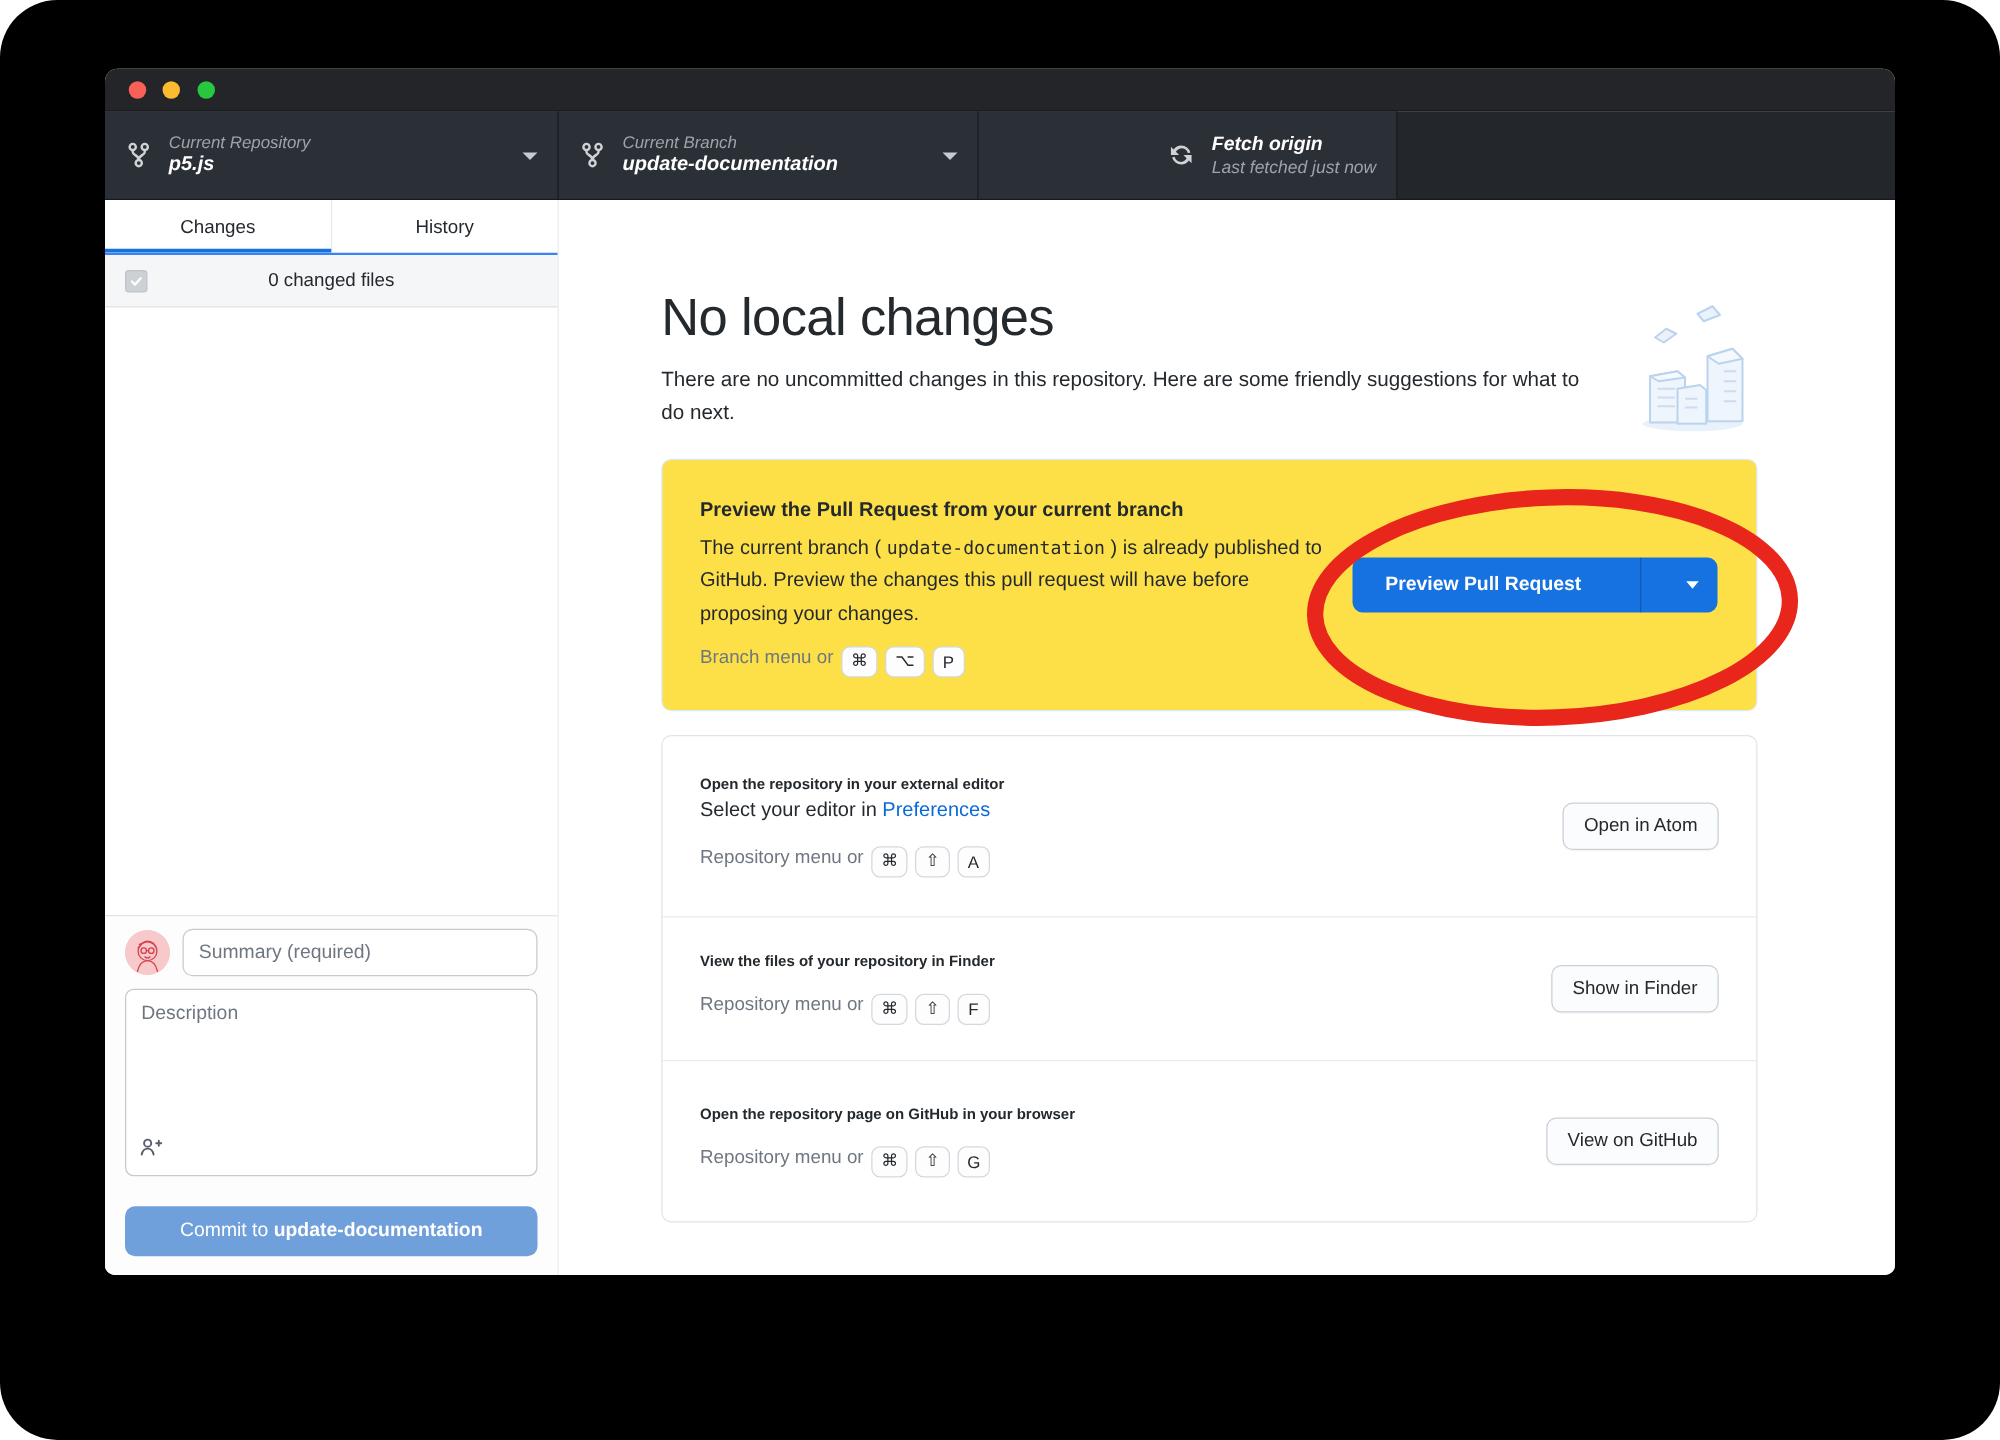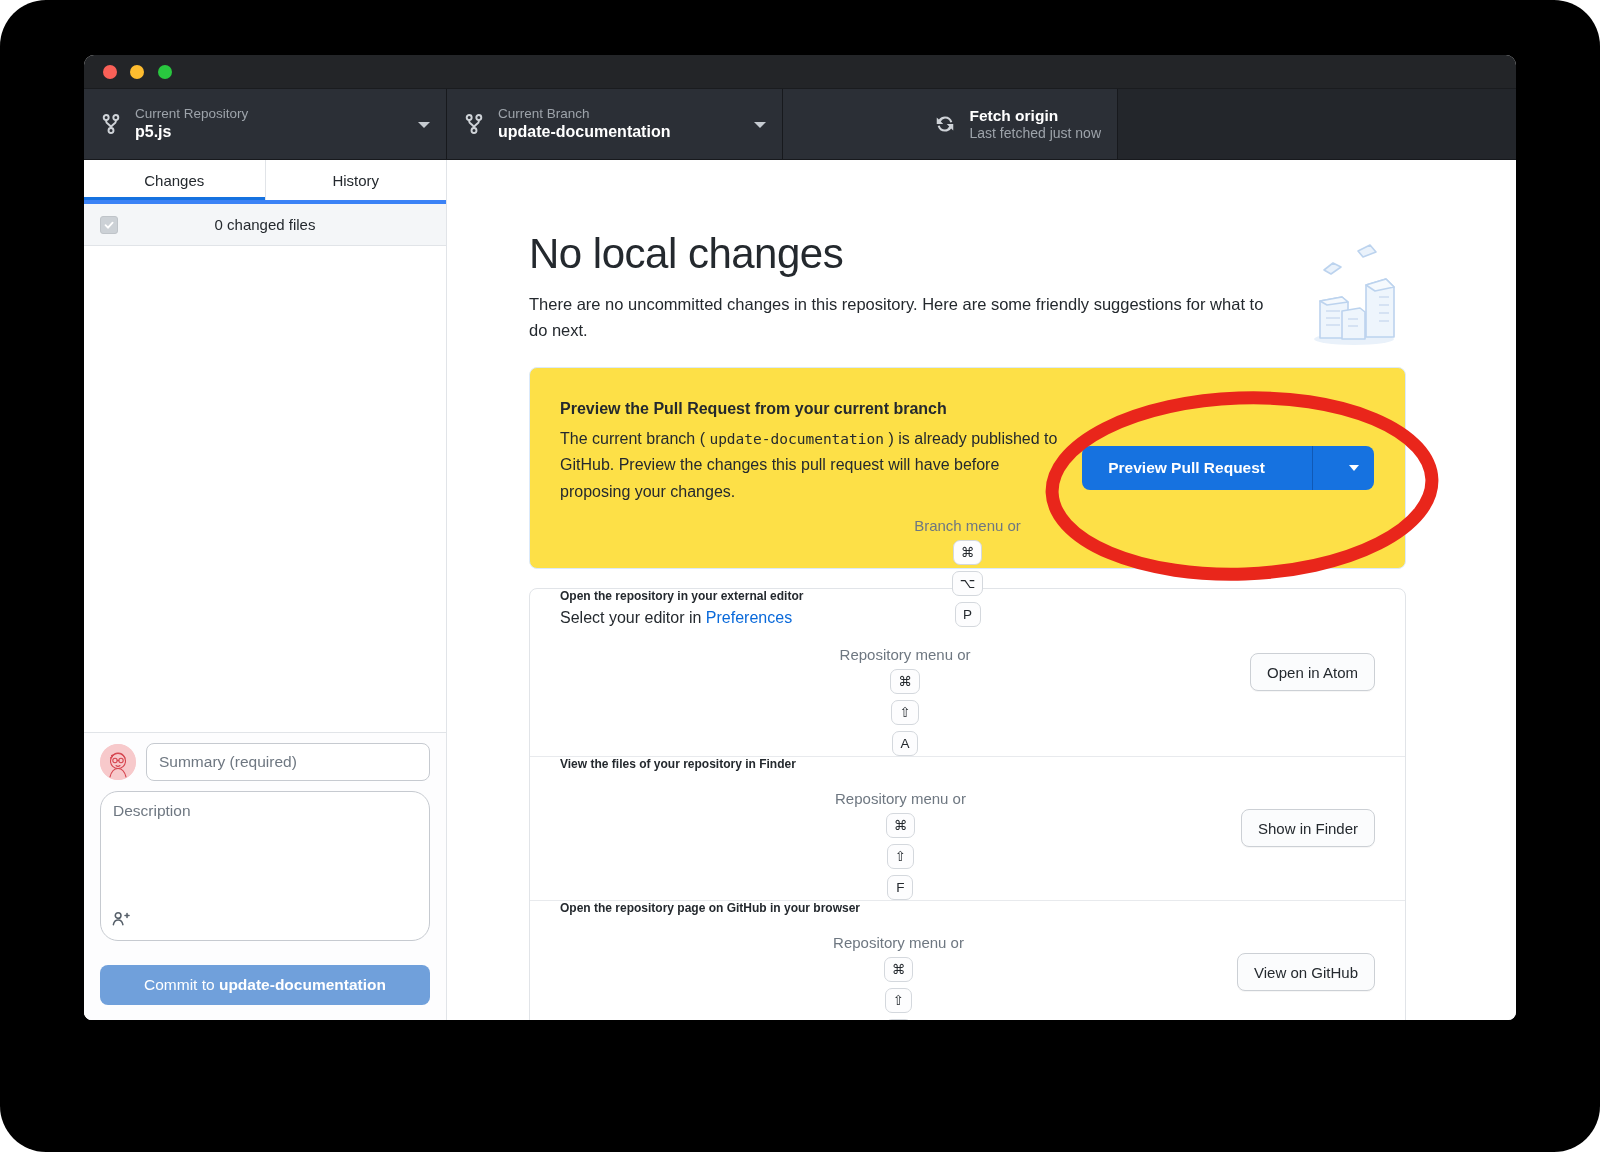--- a/index.html
+++ b/index.html
@@ -15,78 +15,78 @@
   
   .titlebar { height:34px; background:#232528; position:relative; border-bottom:1px solid #1a1c1f; }
   .traffic { position:absolute; top:10px; width:14px; height:14px; border-radius:50%; }
   .t-red   { left:19px;  background:#f96057; }
   .t-yellow{ left:46px;  background:#fdbc2f; }
   .t-green { left:74px;  background:#29c73f; }
 
   
   .toolbar { height:71px; background:#23262b; display:flex; border-bottom:1px solid #17191d; }
   .tb-section { background:#2b2f36; border-right:1px solid #17191d; display:flex; align-items:center;
-                padding:0 16px; position:relative; cursor:default; }
+                padding:0 16px; position:relative; cursor:default;font-style:italic; }
   .tb-repo   { width:363px; }
   .tb-branch { width:336px; }
   .tb-fetch  { width:335px;justify-content:flex-end; }
   .tb-icon { margin-right:13px; flex:0 0 auto; display:flex; }
   .tb-text { display:flex; flex-direction:column; line-height:1.25; min-width:0; }
   .tb-label { font-size:13.5px; color:#9da3aa; }
   .tb-value { font-size:16px; font-weight:bold; color:#fff; white-space:nowrap; }
   .tb-sub   { font-size:14px; color:#9da3aa; }
   .tb-title { font-size:15.5px; font-weight:bold; color:#fff; }
   .chev-down { position:absolute; right:16px; top:50%; margin-top:-2px;
                width:0; height:0; border-left:6px solid transparent; border-right:6px solid transparent;
                border-top:6px solid #c6cbd1; }
 
   
   .app-body { display:flex; height:860px; }
 
   
   .sidebar { width:363px; background:#fff; border-right:1px solid #e1e4e8; display:flex; flex-direction:column; }
-  .tabbar { height:44px; display:flex; border-bottom:4px solid #3b82f6; }
+  .tabbar { height:44px; display:flex; border-bottom:2px solid #3b82f6; }
   .tab { flex:1; display:flex; align-items:center; justify-content:center; font-size:15px; color:#24292e;
          position:relative; cursor:pointer; border-right:1px solid #e1e4e8; background:#fff; }
   .tab:last-child { border-right:none; }
   .tab.active::after { content:""; position:absolute; left:0; right:0; bottom:0; height:3px; background:#1672e0; }
   .files-row { height:42px; background:#f4f6f8; border-bottom:1px solid #e1e4e8; position:relative;
                display:flex; align-items:center; justify-content:center; font-size:15px; color:#24292e; }
   .checkbox { position:absolute; left:16px; top:50%; margin-top:-9px; width:18px; height:18px; border-radius:3px;
               background:#ccd1d6; border:1px solid #bfc4c9; display:flex; align-items:center; justify-content:center; }
   .file-list { flex:1; background:#fff; }
 
   .commit-area { border-top:1px solid #e1e4e8; background:#fdfdfe; padding:10px 16px 15px; }
   .commit-row1 { display:flex; align-items:center; gap:10px; }
   .avatar { width:36px; height:36px; border-radius:50%; background:#f7c9cb; flex:0 0 auto; overflow:hidden;
             display:flex; align-items:center; justify-content:center; }
   .summary-input { flex:1; height:38px; border:1px solid #c6cad0; border-radius:8px; padding:0 12px;
                    font-size:15.5px; font-family:inherit; color:#24292e; outline:none; background:#fff; }
   .summary-input::placeholder, .desc-ta::placeholder { color:#6e7781; opacity:1; }
   .desc-wrap { position:relative; margin-top:10px; height:150px; }
-  .desc-ta { width:100%; height:100%; border:1px solid #c6cad0; border-radius:18px; padding:10px 12px;
+  .desc-ta { width:100%; height:100%; border:1px solid #c6cad0; border-radius:7px; padding:10px 12px;
              font-size:15.5px; font-family:inherit; color:#24292e; resize:none; outline:none; background:#fff; }
   .coauthor-icon { position:absolute; left:11px; bottom:9px; }
   .commit-btn { margin-top:24px; width:100%; height:40px; border:none; border-radius:8px; background:#70a0db;
                 color:#fff; font-size:15.5px; font-family:inherit; cursor:pointer; }
   .commit-btn b { font-weight:bold; }
 
   
   .main { flex:1; background:#fff; position:relative; padding:70px 0 0 82px; }
   .h1 { font-size:42px; font-weight:300; color:#24292e; letter-spacing:-0.5px; }
   .subtitle { margin-top:13px; width:750px; font-size:16.5px; line-height:1.6; color:#24292e; }
 
   .content-col { width:877px; }
 
   .pr-card { margin-top:23px; height:202px; background:#fde047; border:1px solid #dbeafb; border-radius:8px;
              position:relative; padding:32px 30px 0; }
   .pr-title { font-size:16px; font-weight:bold; color:#24292e; }
   .pr-body { margin-top:8px; width:505px; font-size:16px; line-height:1.65; color:#24292e; }
   .pr-body code { font-family:"DejaVu Sans Mono", "Liberation Mono", monospace; font-size:14.5px; }
-  .shortcut-line { margin-top:12px; display:flex; align-items:center; gap:6px; font-size:15px; color:#6e7781;flex-direction:column; }
+  .shortcut-line { margin-top:12px; display:flex; gap:6px; font-size:15px; color:#6e7781; }
   .key { display:inline-flex; align-items:center; justify-content:center; min-width:26px; height:25px;
          padding:0 7px; background:#fdfdfe; border:1px solid #d4d8dd; border-radius:7px;
          font-size:13.5px; color:#24292e; }
 
   .primary-btn { position:absolute; right:31px; top:50%; margin-top:-22px; height:44px; display:flex;
                  border-radius:8px; overflow:hidden; background:#1672e0; color:#fff; cursor:pointer;
                  border:none; font-family:inherit; padding:0;gap:21px; }
   .primary-main { display:flex; align-items:center; padding:0 26px; font-size:15.5px; font-weight:bold; }
   .primary-sep { width:1px; background:rgba(9,60,130,0.45); }
   .primary-caret { width:40px; display:flex; align-items:center; justify-content:center; }

